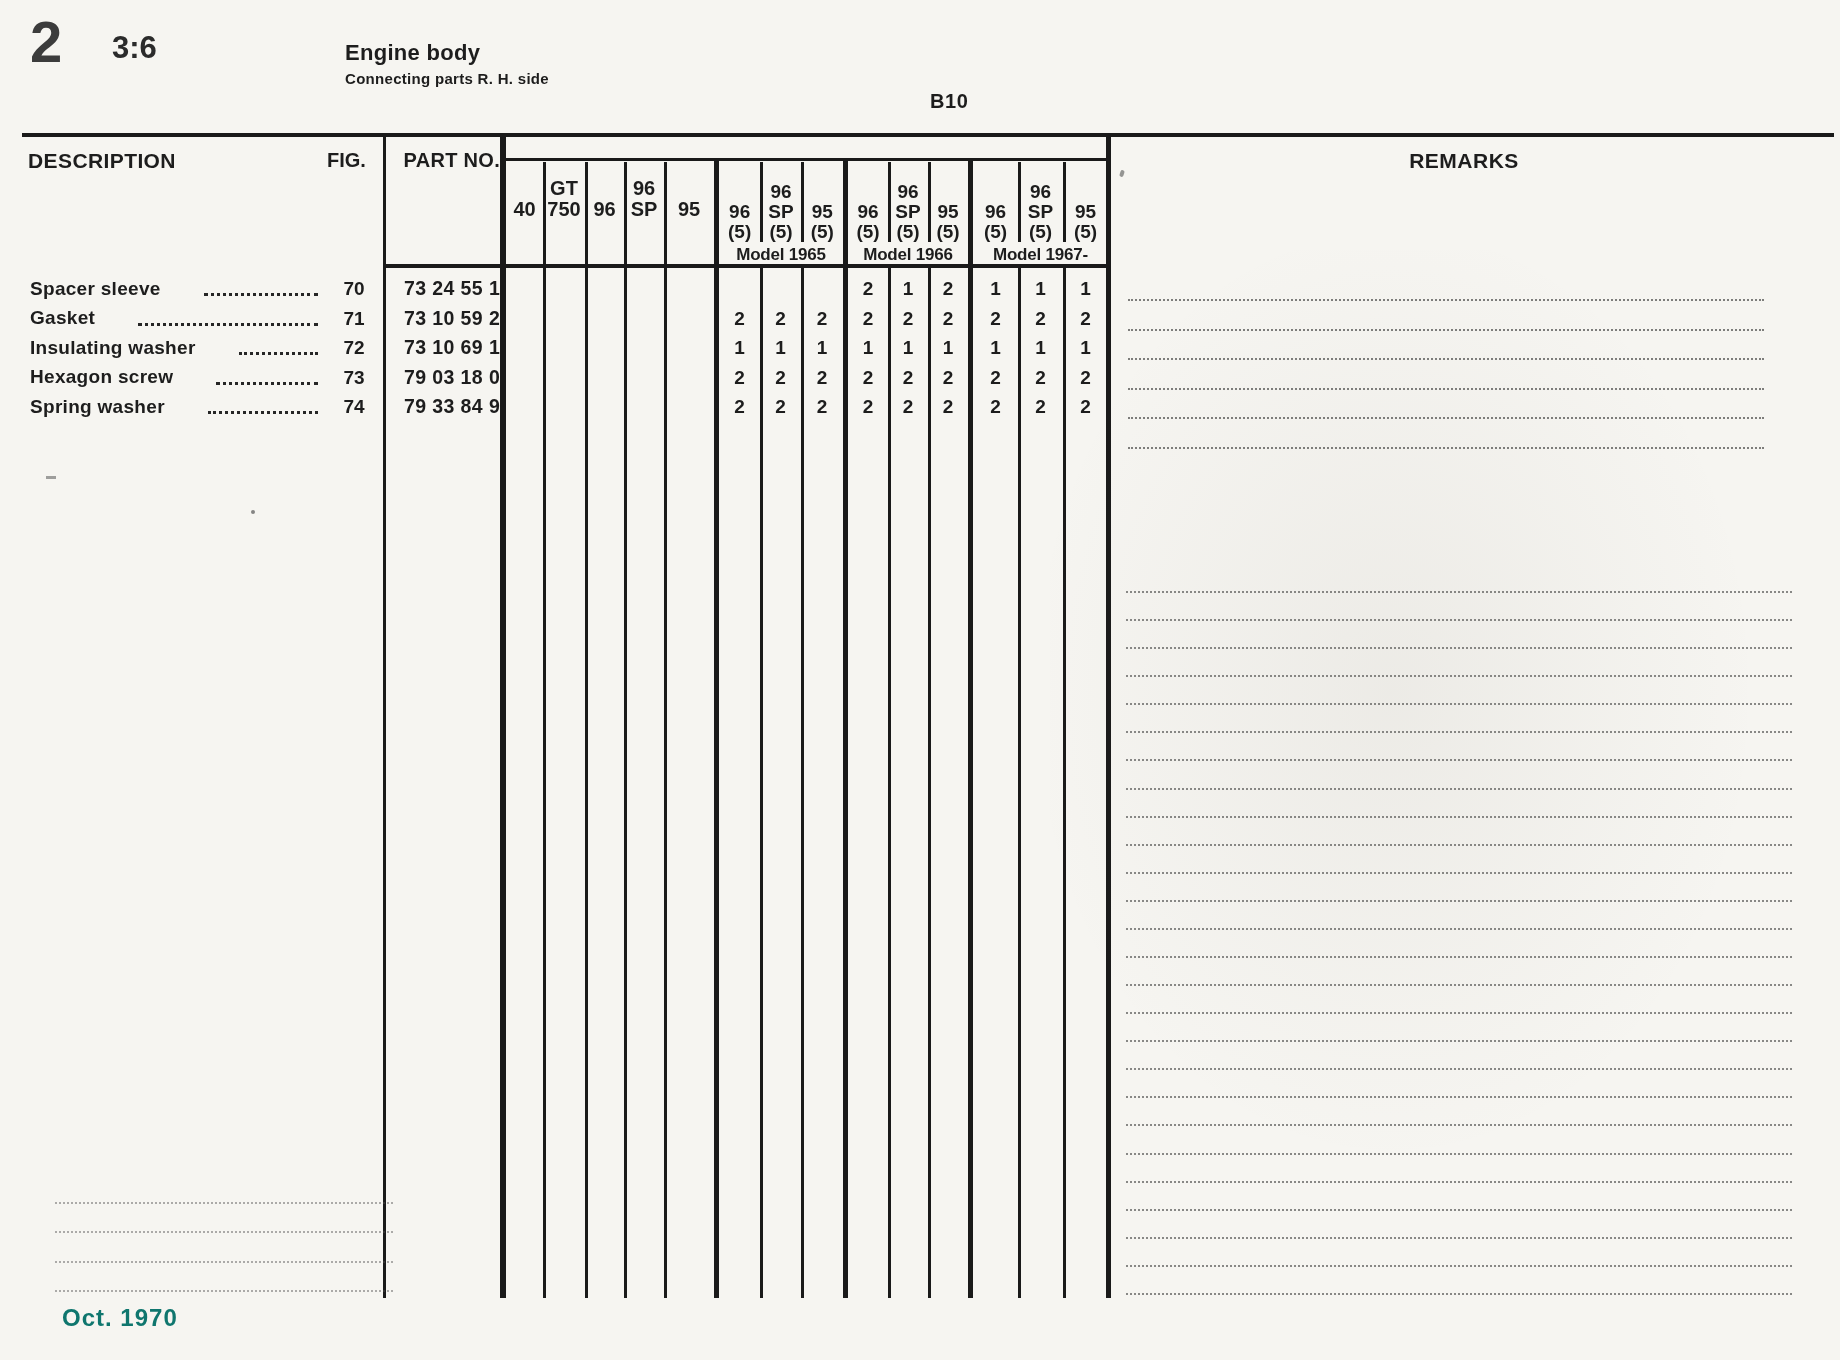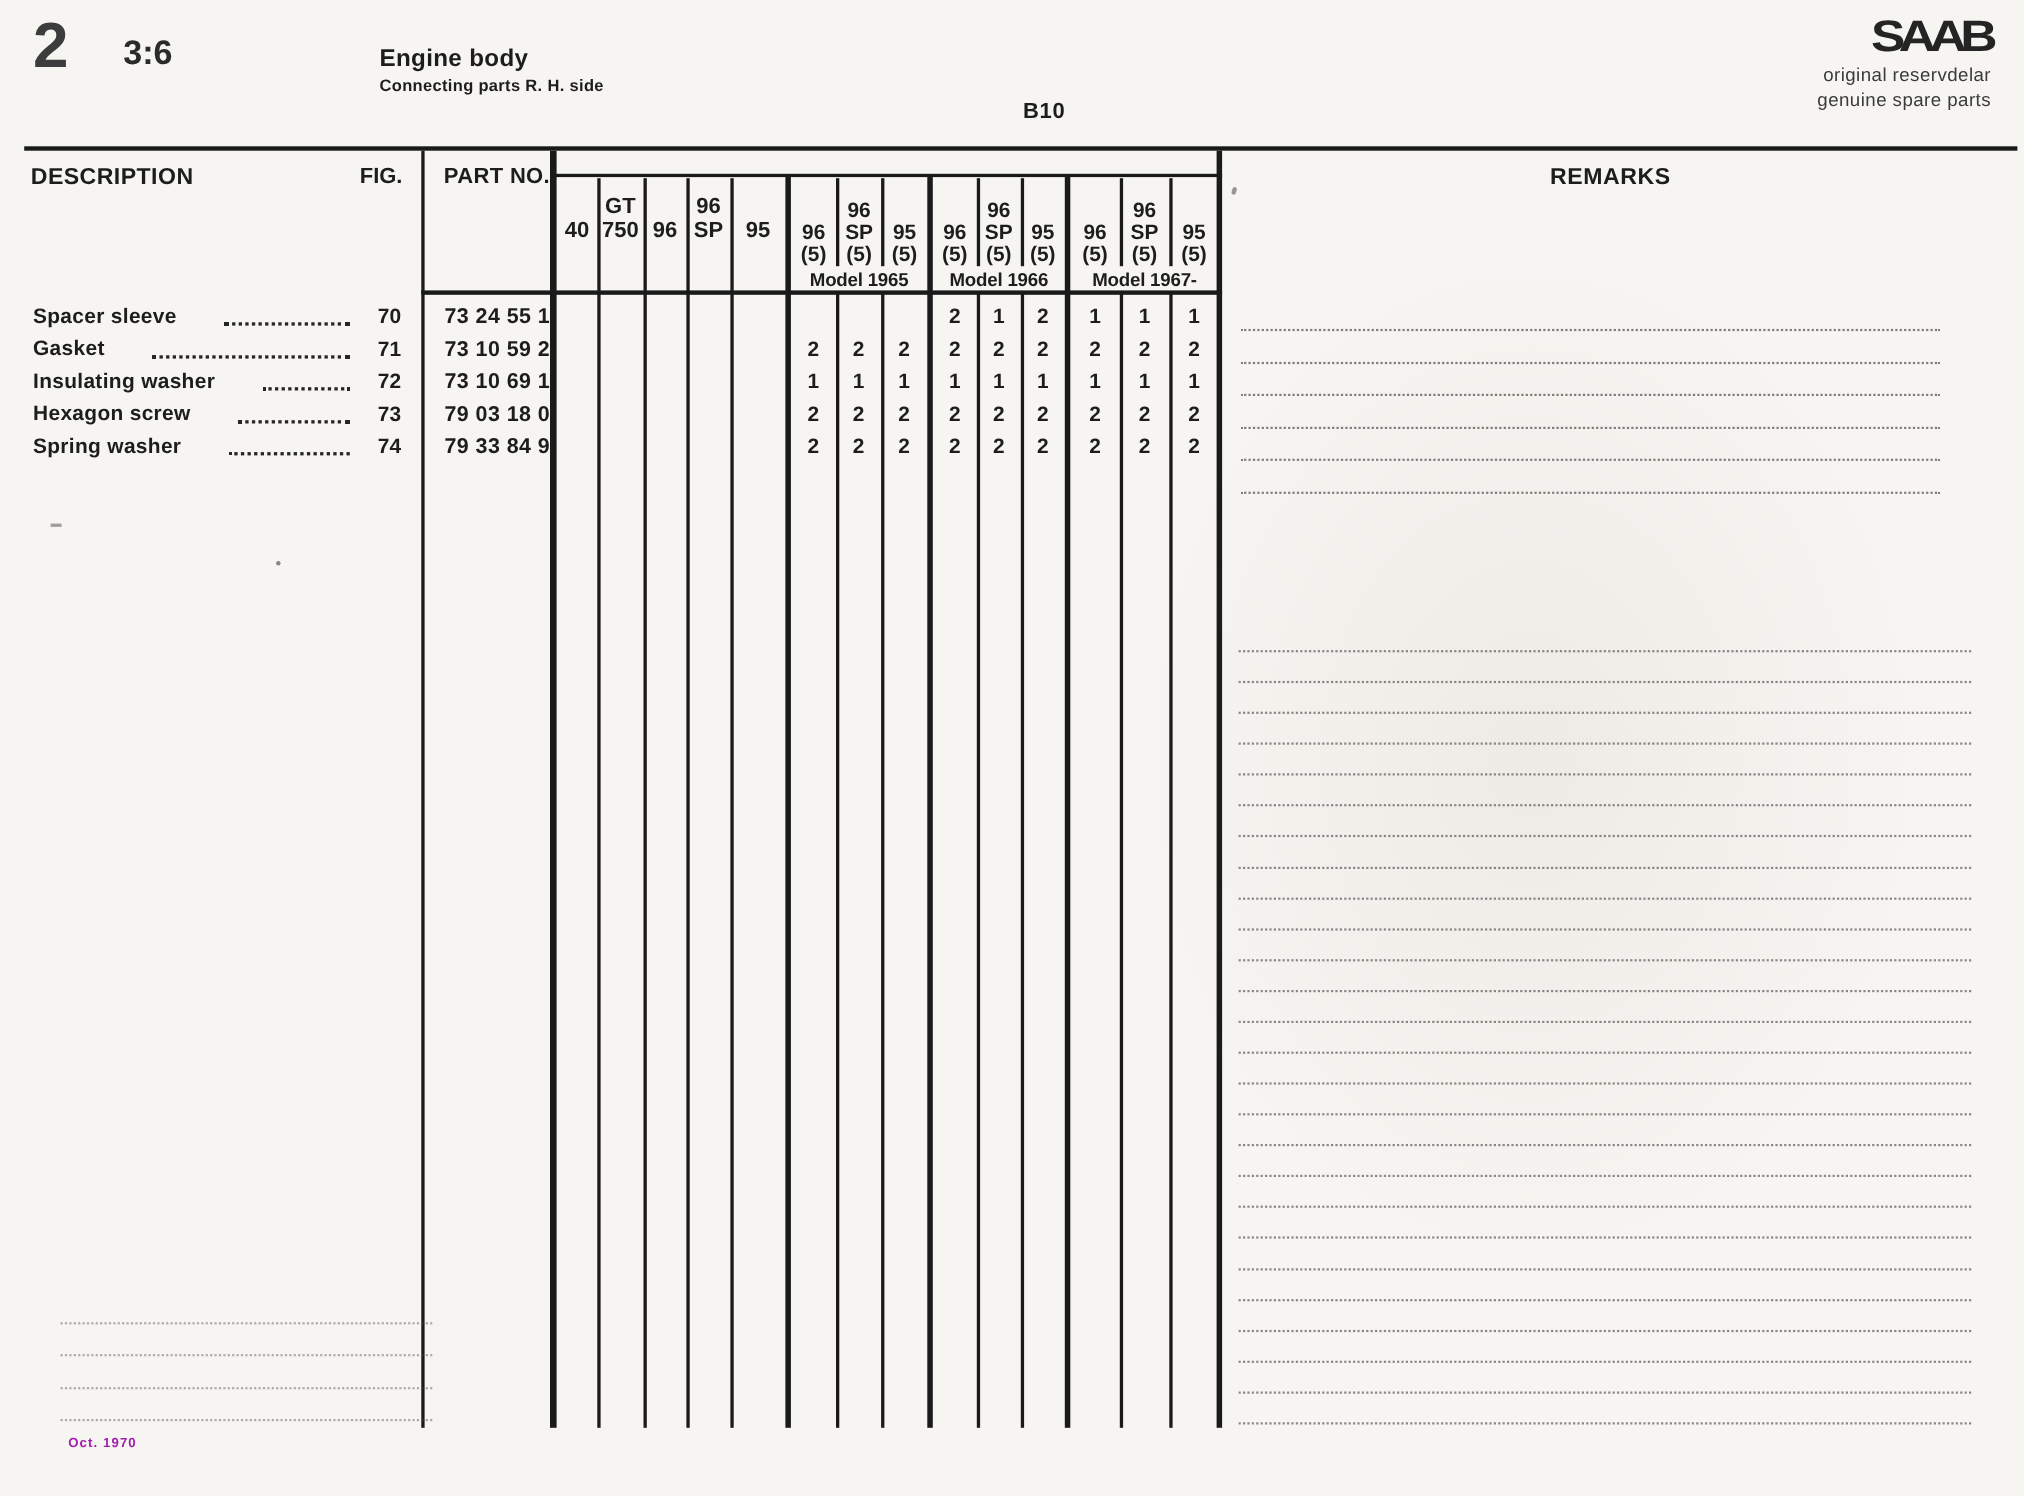--- a/index.html
+++ b/index.html
@@ -14,21 +14,21 @@
   
   .sec-num{left:30px;top:8px;font-size:58px;font-weight:bold;color:#3c3c3c;letter-spacing:-1px;}
   .sec-code{left:112px;top:30px;font-size:31px;font-weight:bold;color:#2b2b2b;}
   .title{left:345px;top:40px;font-size:22px;font-weight:bold;letter-spacing:.3px;}
   .subtitle{left:345px;top:70px;font-size:15px;font-weight:bold;letter-spacing:.3px;}
   .plate{left:930px;top:90px;font-size:20px;font-weight:bold;letter-spacing:.6px;}
   .logo-block{left:1560px;top:14px;width:250px;text-align:right;}
   .saab{font-size:47px;font-weight:bold;letter-spacing:-6px;line-height:44px;color:#242424;
         transform:scaleY(.85);transform-origin:right top;}
   .tagline{font-size:17px;color:#3a3a3a;letter-spacing:.4px;line-height:22px;}
-  .footer-date{left:62px;top:1304px;font-size:12px;font-weight:bold;color:#a21caf;letter-spacing:1px;}
+  .footer-date{left:62px;top:1304px;font-size:24px;font-weight:bold;color:#0f766e;letter-spacing:1px;}
 
   
   .h-desc{left:28px;top:149px;font-size:21px;font-weight:bold;letter-spacing:.4px;}
   .h-fig{left:327px;top:149px;font-size:20px;font-weight:bold;}
   .h-part{left:383px;top:149px;width:117px;text-align:right;font-size:20px;font-weight:bold;letter-spacing:.3px;}
   .h-qty{left:503px;top:130px;width:608px;text-align:center;font-size:21px;font-weight:bold;letter-spacing:.5px;}
   .h-remarks{left:1111px;top:149px;width:706px;text-align:center;font-size:21px;font-weight:bold;letter-spacing:.5px;}
 
   
   .simple-cols{left:506px;top:162px;width:208px;height:58px;display:flex;}
@@ -90,25 +90,20 @@
 <body>
 
 <div class="page">
 
   <div class="abs sec-num">2</div>
   <div class="abs sec-code">3:6</div>
   <div class="abs title">Engine body</div>
   <div class="abs subtitle">Connecting parts R. H. side</div>
   <div class="abs plate">B10</div>
 
-  <div class="abs logo-block">
-    <div class="saab">SAAB</div>
-    <div class="tagline">original reservdelar</div>
-    <div class="tagline">genuine spare parts</div>
-  </div>
 
   <div class="ln" style="left:22px;top:133px;width:1812px;height:4px;"></div>
   <div class="ln" style="left:503px;top:158px;width:608px;height:3px;"></div>
   <div class="ln" style="left:383px;top:264px;width:728px;height:4px;"></div>
 
   <div class="ln" style="left:383px;top:137px;width:3px;height:1161px;"></div>
   <div class="ln" style="left:500px;top:137px;width:6px;height:1161px;"></div>
   <div class="ln" style="left:1106px;top:137px;width:5px;height:1161px;"></div>
 
   <div class="ln" style="left:543px;top:162px;width:3px;height:1136px;"></div>

